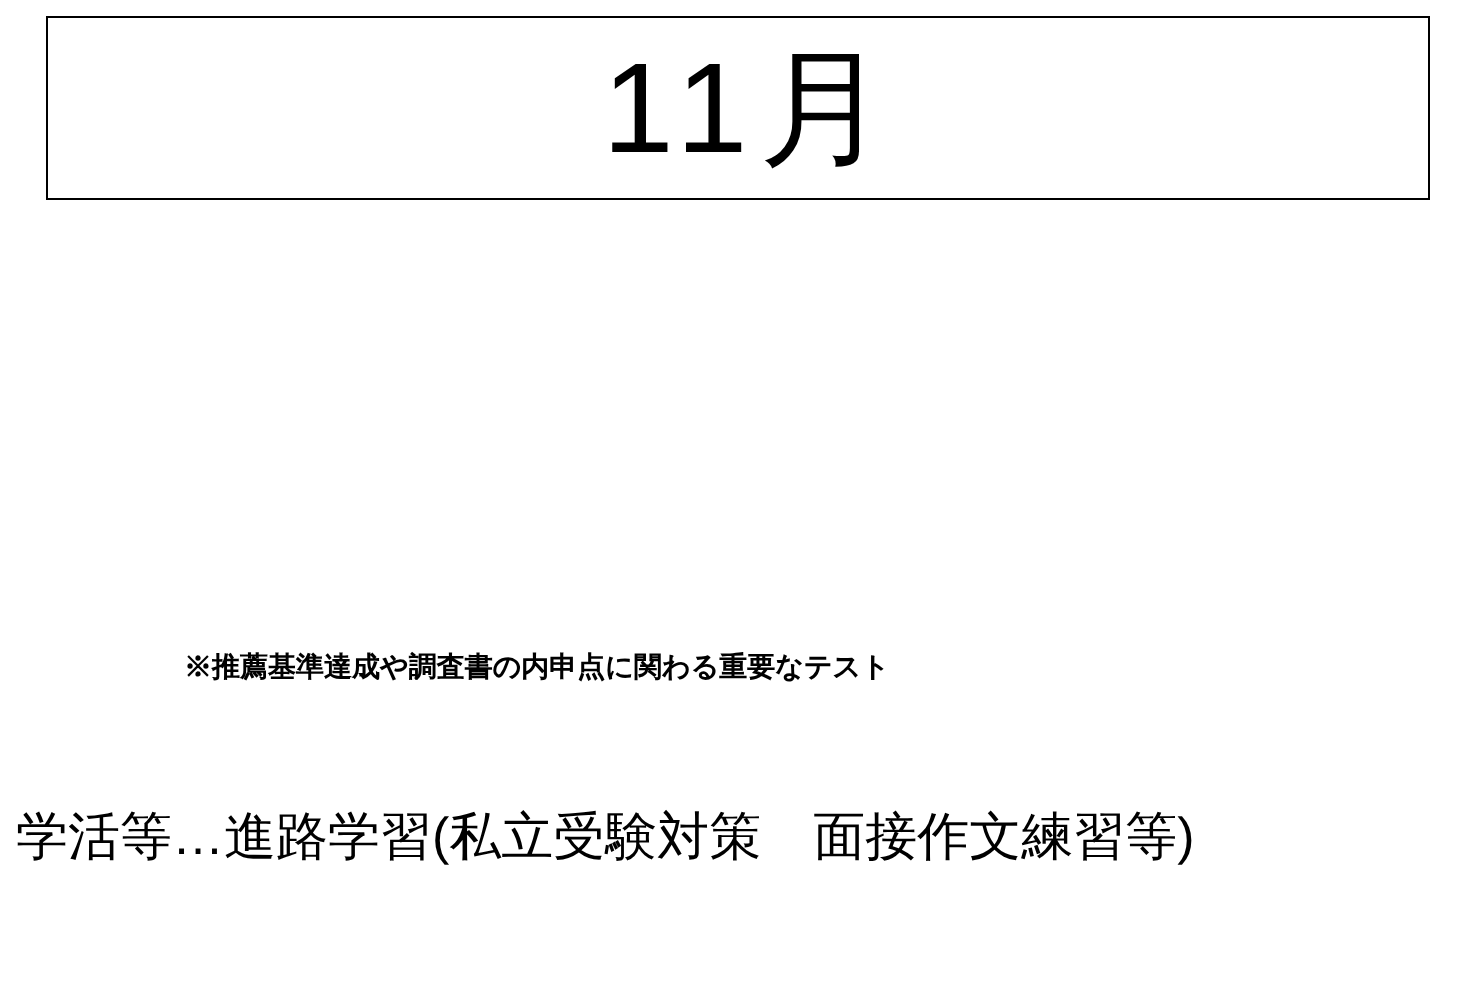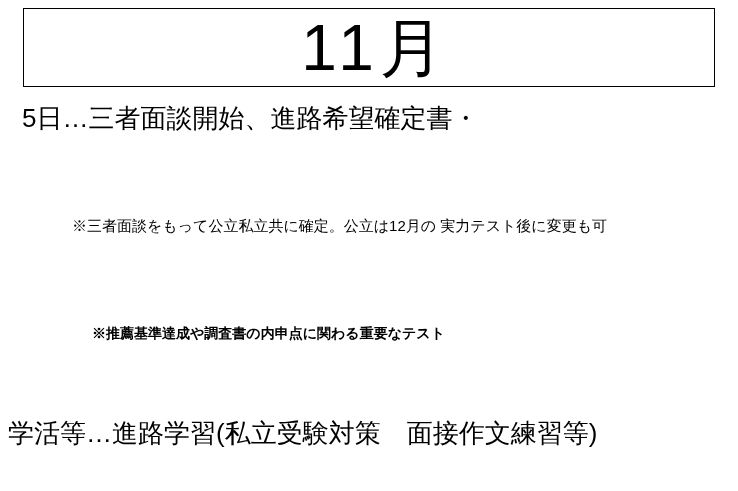--- a/index.html
+++ b/index.html
@@ -20,21 +20,21 @@
     height: 491px;
     box-sizing: border-box;
   }
 
   
   .title-box {
     position: absolute;
     left: 23px;
     top: 8px;
     width: 692px;
-    height: 79px;
+    height: 92px;
     border: 1px solid #000000;
     box-sizing: border-box;
     display: flex;
     align-items: center;
     justify-content: center;
     padding-left: 13px;
   }
   .title-text {
     font-size: 64px;
     line-height: 1;
@@ -60,35 +60,33 @@
     font-size: 14px;
     line-height: 1.1;
   }
 
   .e1a { left: 22px;  top: 104px; }
   .e1b { left: 84px;  top: 155px; }
   .e1n { left: 72px;  top: 218px; }
   .e2  { left: 8px;   top: 263px; }
   .e2n { left: 92px;  top: 326px; font-weight: bold; }
   .e3  { left: 8px;   top: 367px; }
-  .e4  { left: 8px;   top: 419px; text-align: center; }
+  .e4  { left: 8px;   top: 404px; text-align: center; }
 </style>
 </head>
 <body>
 
 <div class="page">
 
   <div class="title-box">
     <div class="title-text">11月</div>
   </div>
 
-  <div class="entry line-main e1a">5日…三者面談開始、進路希望確定書・</div>
 
 
-  <div class="entry line-note e1n">※三者面談をもって公立私立共に確定。公立は12月の 実力テスト後に変更も可</div>
 
 
   <div class="entry line-note-small e2n">※推薦基準達成や調査書の内申点に関わる重要なテスト</div>
 
 
   <div class="entry line-main e4">学活等…進路学習(私立受験対策　面接作文練習等)</div>
 
 </div>
 
 </body></html>

